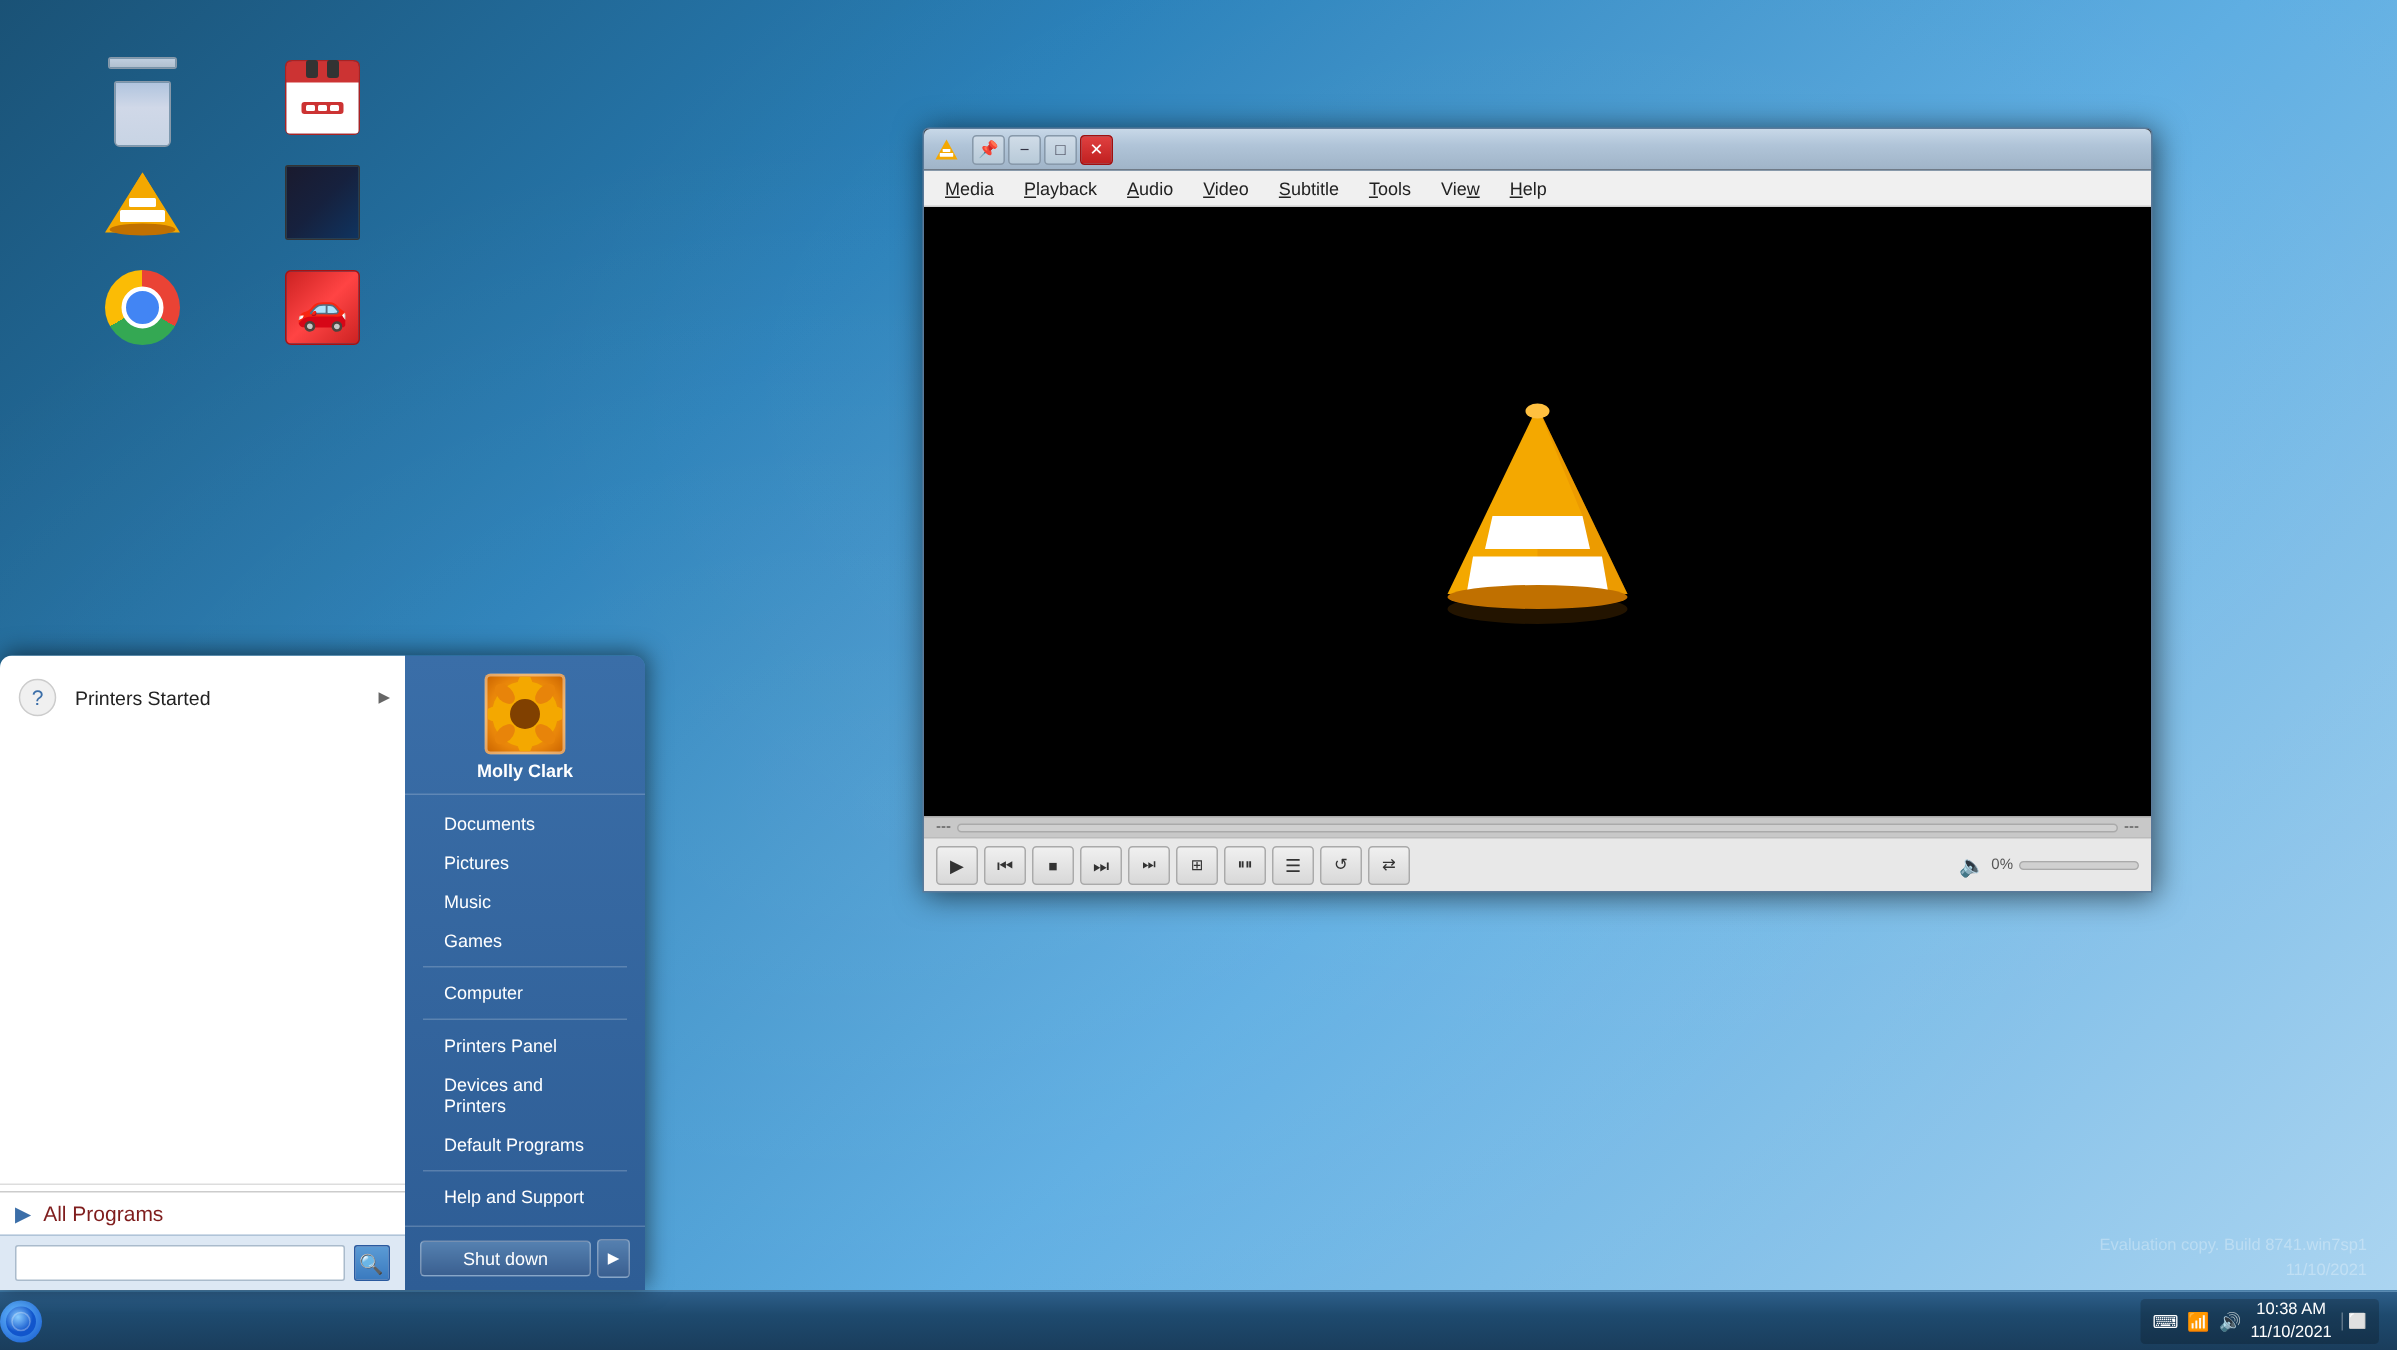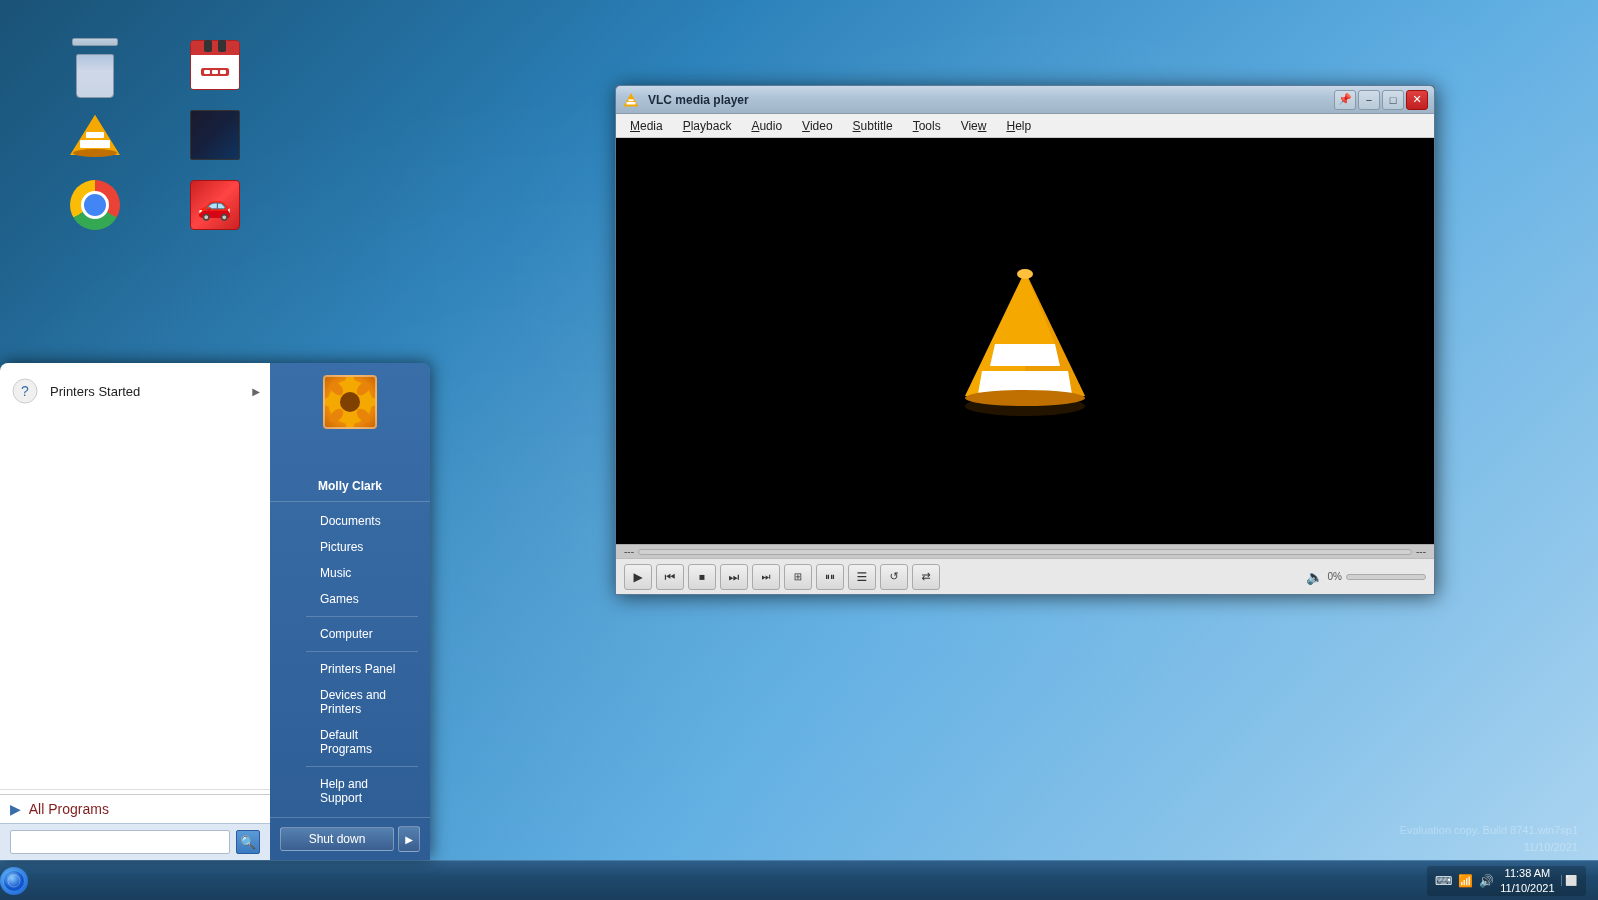--- a/index.html
+++ b/index.html
@@ -329,40 +329,38 @@
       flex-direction: column;
       padding: 0;
     }
 
     .user-section {
       padding: 12px 10px 8px;
       display: flex;
       flex-direction: column;
       align-items: center;
       border-bottom: 1px solid rgba(255,255,255,0.2);
-      gap: 46px;
     }
 
     .user-avatar {
       width: 54px;
       height: 54px;
       border-radius: 4px;
       background: radial-gradient(circle, #f4a800 30%, #e8840a 70%, #cc6600 100%);
       display: flex;
       align-items: center;
       justify-content: center;
       font-size: 28px;
       border: 2px solid rgba(255,255,255,0.4);
       overflow: hidden;
     }
 
     .right-menu-items {
       flex: 1;
       padding: 6px 12px;
-      margin-left: 24px;
     }
 
     .right-menu-item {
       padding: 6px 14px;
       font-size: 12px;
       color: white;
       cursor: pointer;
       text-decoration: none;
       display: block;
     }
@@ -681,21 +679,20 @@
   <div class="vlc-window">
 
     <div class="vlc-titlebar">
       <div class="vlc-title-icon">
         <svg width="16" height="16" viewBox="0 0 50 50">
           <polygon points="25,3 48,45 2,45" fill="#f4a800"></polygon>
           <rect x="11" y="31" width="28" height="8" fill="white" rx="1"></rect>
           <rect x="17" y="23" width="16" height="6" fill="white" rx="1"></rect>
         </svg>
       </div>
-      <div class="vlc-title-text">VLC media player</div>
       <div class="vlc-window-controls">
         <div class="win-ctrl">📌</div>
         <div class="win-ctrl">−</div>
         <div class="win-ctrl">□</div>
         <div class="win-ctrl close-btn">✕</div>
       </div>
     </div>
 
     <div class="vlc-menubar">
       <div class="vlc-menu-item"><span class="underline-char">M</span>edia</div>
@@ -847,20 +844,20 @@
         <circle cx="11" cy="11" r="6" fill="none" stroke="rgba(255,255,255,0.3)" stroke-width="1"></circle>
       </svg>
     </div>
     <div class="taskbar-middle"></div>
     <div class="taskbar-right">
       <div class="system-tray">
         <span style="font-size:12px;">⌨</span>
         <span style="font-size:12px;">📶</span>
         <span style="font-size:12px;">🔊</span>
         <div class="clock">
-          <div>11:38 AM</div>
+          <div>10:38 AM</div>
           <div>11/10/2021</div>
         </div>
         <span style="font-size:10px;border-left:1px solid rgba(255,255,255,0.3);padding-left:4px;">⬜</span>
       </div>
     </div>
   </div>
 </div>
 
 </body></html>

